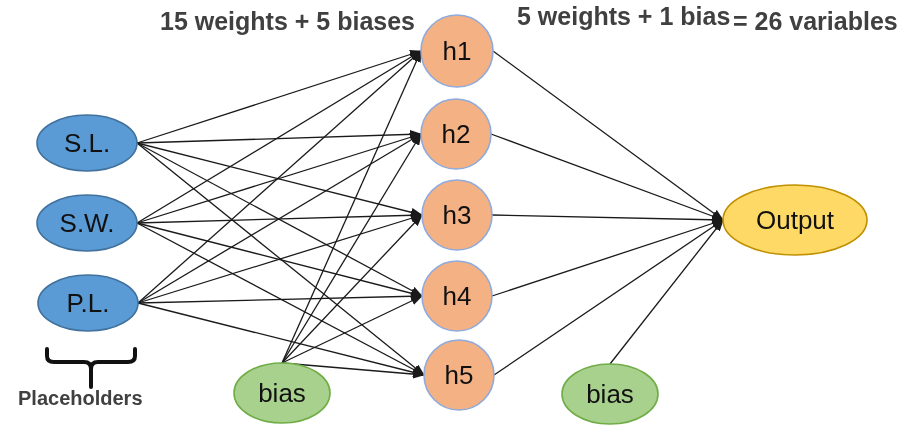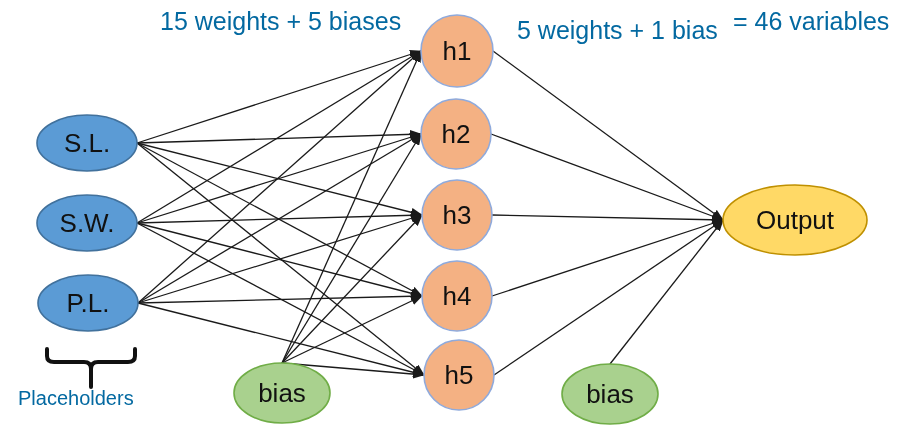--- a/index.html
+++ b/index.html
@@ -15,25 +15,26 @@
     background: #ffffff;
     overflow: hidden;
   }
   svg.net {
     position: absolute;
     left: 0;
     top: 0;
   }
   .caption {
     position: absolute;
-    color: #0369a1;
+    color: #404040;
     font-size: 25px;
     line-height: 1.15;
     white-space: nowrap;
     user-select: none;
+    font-weight: bold;
   }
   .placeholders {
     font-size: 20px;
   }
   text.node-label {
     font-family: "Liberation Sans", "DejaVu Sans", sans-serif;
     font-size: 26px;
     fill: #111111;
   }
 </style>
@@ -99,19 +100,19 @@
         <text x="610" y="394" text-anchor="middle" dy="9" class="node-label">bias</text>
         <ellipse cx="795" cy="220" rx="72" ry="35" fill="#FFD966" stroke="#BF9000" stroke-width="1.6"></ellipse>
         <text x="795" y="220" text-anchor="middle" dy="9" class="node-label">Output</text>
       </g>
     <path id="brace" d="M 47 349 L 47 356 Q 47 362 54 362 L 84 362 Q 91 362 91 369 L 91 387
              M 135 349 L 135 356 Q 135 362 128 362 L 98 362 Q 91 362 91 369" fill="none" stroke="#111111" stroke-width="4" stroke-linecap="round"></path>
   </svg>
 
   <div class="caption" style="left:160px; top:7px;">15 weights + 5 biases</div>
 
-  <div class="caption" style="left:517px; top:16px;">5 weights + 1 bias</div>
+  <div class="caption" style="left:517px; top:2px;">5 weights + 1 bias</div>
 
-  <div class="caption" style="left:733px; top:7px;">= 46 variables</div>
+  <div class="caption" style="left:733px; top:7px;">= 26 variables</div>
 
   <div class="caption placeholders" style="left:18px; top:387px;">Placeholders</div>
 
 </div>
 
 </body></html>

